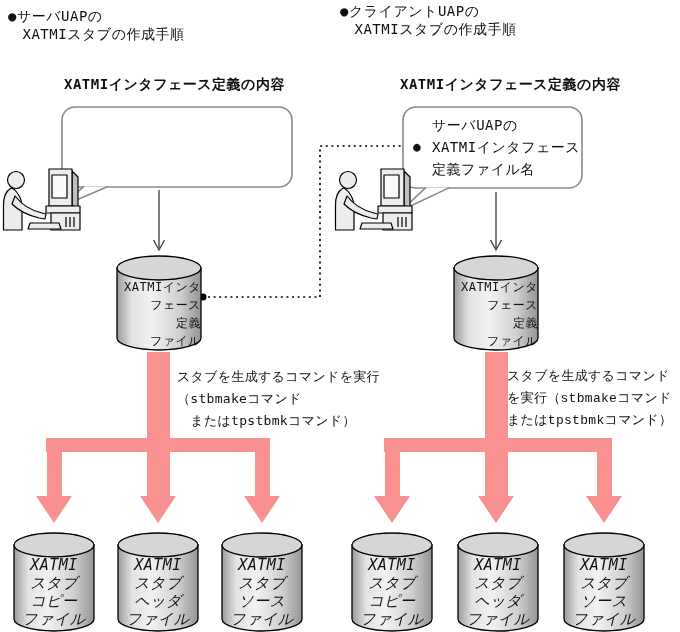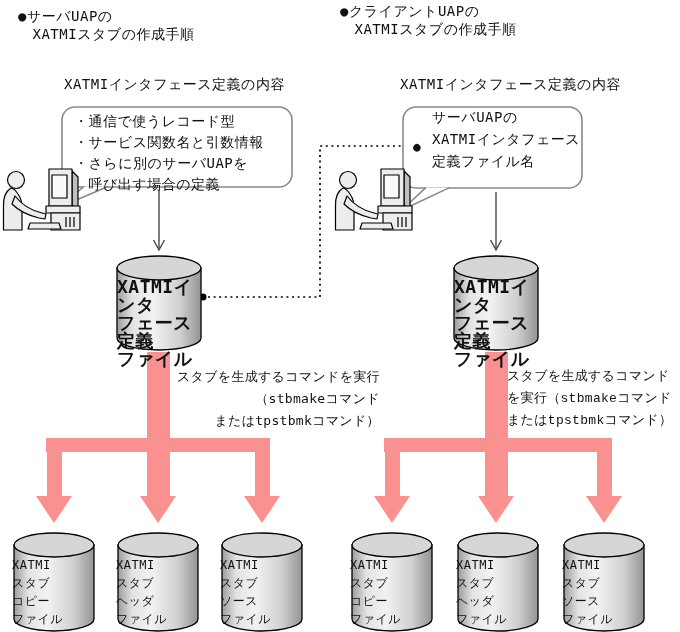--- a/index.html
+++ b/index.html
@@ -7,25 +7,25 @@
     position:relative;width:680px;height:632px;overflow:hidden;background:#ffffff;
     font-family:"DejaVu Sans Mono","Liberation Mono",monospace,sans-serif;
     color:#111;
   }
   .stage svg{position:absolute;left:0;top:0;}
   .txt{
     position:absolute;white-space:pre-wrap;line-height:20px;font-size:14px;
     letter-spacing:0.5px;
   }
   .hdr{line-height:18px;}
-  .lbl{line-height:16px;}
+  .lbl{line-height:16px;font-weight:bold;}
   .note{line-height:21px;}
   .note-r{line-height:22px;}
-  .cyl{font-size:18px;line-height:18px;text-align:left;letter-spacing:0.5px;font-weight:bold;}
-  .cylb{font-size:12px;line-height:18px;letter-spacing:0.5px;}
+  .cyl{font-size:12px;line-height:18px;text-align:right;letter-spacing:0.5px;}
+  .cylb{font-size:15px;line-height:18px;text-align:center;letter-spacing:0.5px;font-style:italic;}
   .cmd{font-size:13px;line-height:22px;letter-spacing:0.3px;}
   .bullet{font-size:13px;line-height:14px;}
 </style>
 </head>
 <body>
 
 <div class="stage">
 
   <svg width="680" height="632" viewBox="0 0 680 632">
     <defs>
@@ -125,47 +125,43 @@
       <line x1="70" y1="217" x2="70" y2="227"></line>
       <line x1="74" y1="217" x2="74" y2="227"></line>
       <polygon points="30,223 59,223 61,229 28,229"></polygon>
       <circle cx="16" cy="180" r="8.5"></circle>
       <path d="M 11,188 Q 3,193 3.5,206 L 3.5,230 L 22,230 L 22,212 Q 23,201 18,194 Q 15,189 11,188 Z"></path>
       <path d="M 15,196 Q 25,209 42,213 L 46,214 L 45,219 L 39,218 Q 22,214 12,204 Z"></path>
     </g>
     <use href="#pc-user" x="332" y="0"></use>
   </svg>
 
-  <div class="txt hdr" style="left:18px;top:7px;">●サーバUAPの
+  <div class="txt hdr" style="left:8px;top:7px;">●サーバUAPの
 　XATMIスタブの作成手順</div>
   <div class="txt hdr" style="left:340px;top:2px;">●クライアントUAPの
 　XATMIスタブの作成手順</div>
 
   <div class="txt lbl" style="left:64px;top:76px;">XATMIインタフェース定義の内容</div>
   <div class="txt lbl" style="left:400px;top:76px;">XATMIインタフェース定義の内容</div>
 
-  <div class="txt note" style="left:74px;top:111px;">・通信で使うレコード型
-・サービス関数名と引数情報
-・さらに別のサーバUAPを
-　呼び出す場合の定義</div>
   <div class="txt bullet" style="left:413px;top:140px;">●</div>
-  <div class="txt note-r" style="left:432px;top:106px;">サーバUAPの
+  <div class="txt note-r" style="left:432px;top:114px;">サーバUAPの
 XATMIインタフェース
 定義ファイル名</div>
 
   <div class="txt cyl" style="left:117px;top:278px;width:84px;">XATMIインタ
 フェース
 定義
 ファイル</div>
   <div class="txt cyl" style="left:454px;top:278px;width:84px;">XATMIインタ
 フェース
 定義
 ファイル</div>
 
-  <div class="txt cmd" style="left:177px;top:366px;text-align:right;">スタブを生成するコマンドを実行
+  <div class="txt cmd" style="left:177px;top:366px;">スタブを生成するコマンドを実行
 （stbmakeコマンド
 　またはtpstbmkコマンド）</div>
   <div class="txt cmd" style="left:507px;top:366px;font-family:Liberation Mono, monospace;">スタブを生成するコマンド
 を実行（stbmakeコマンド
 またはtpstbmkコマンド）</div>
 
   <div class="txt cylb" style="left:12px;top:556px;width:84px;">XATMI
 スタブ
 コピー
 ファイル</div>

